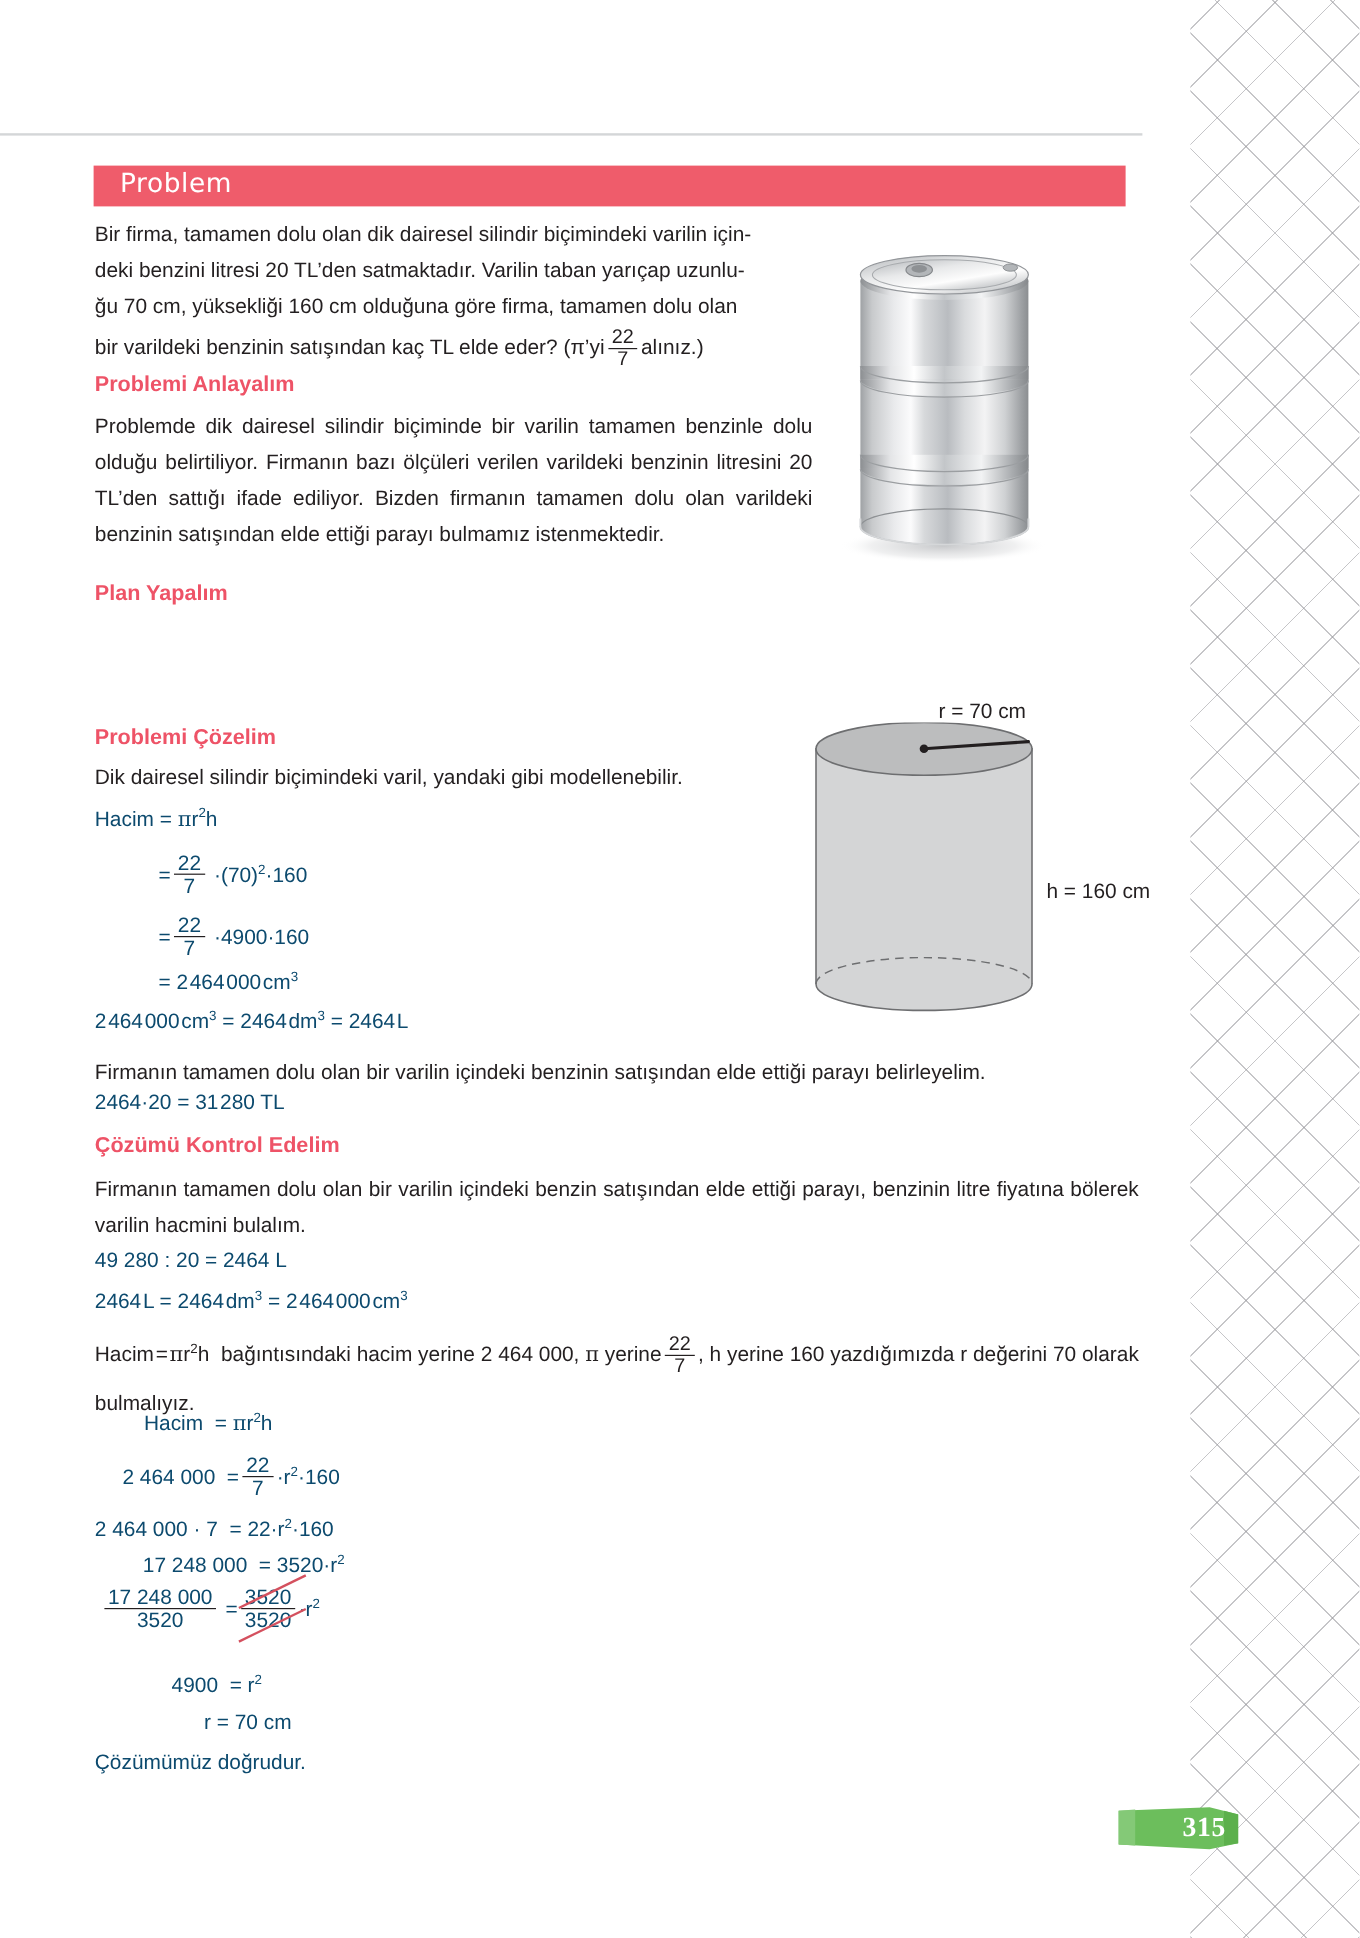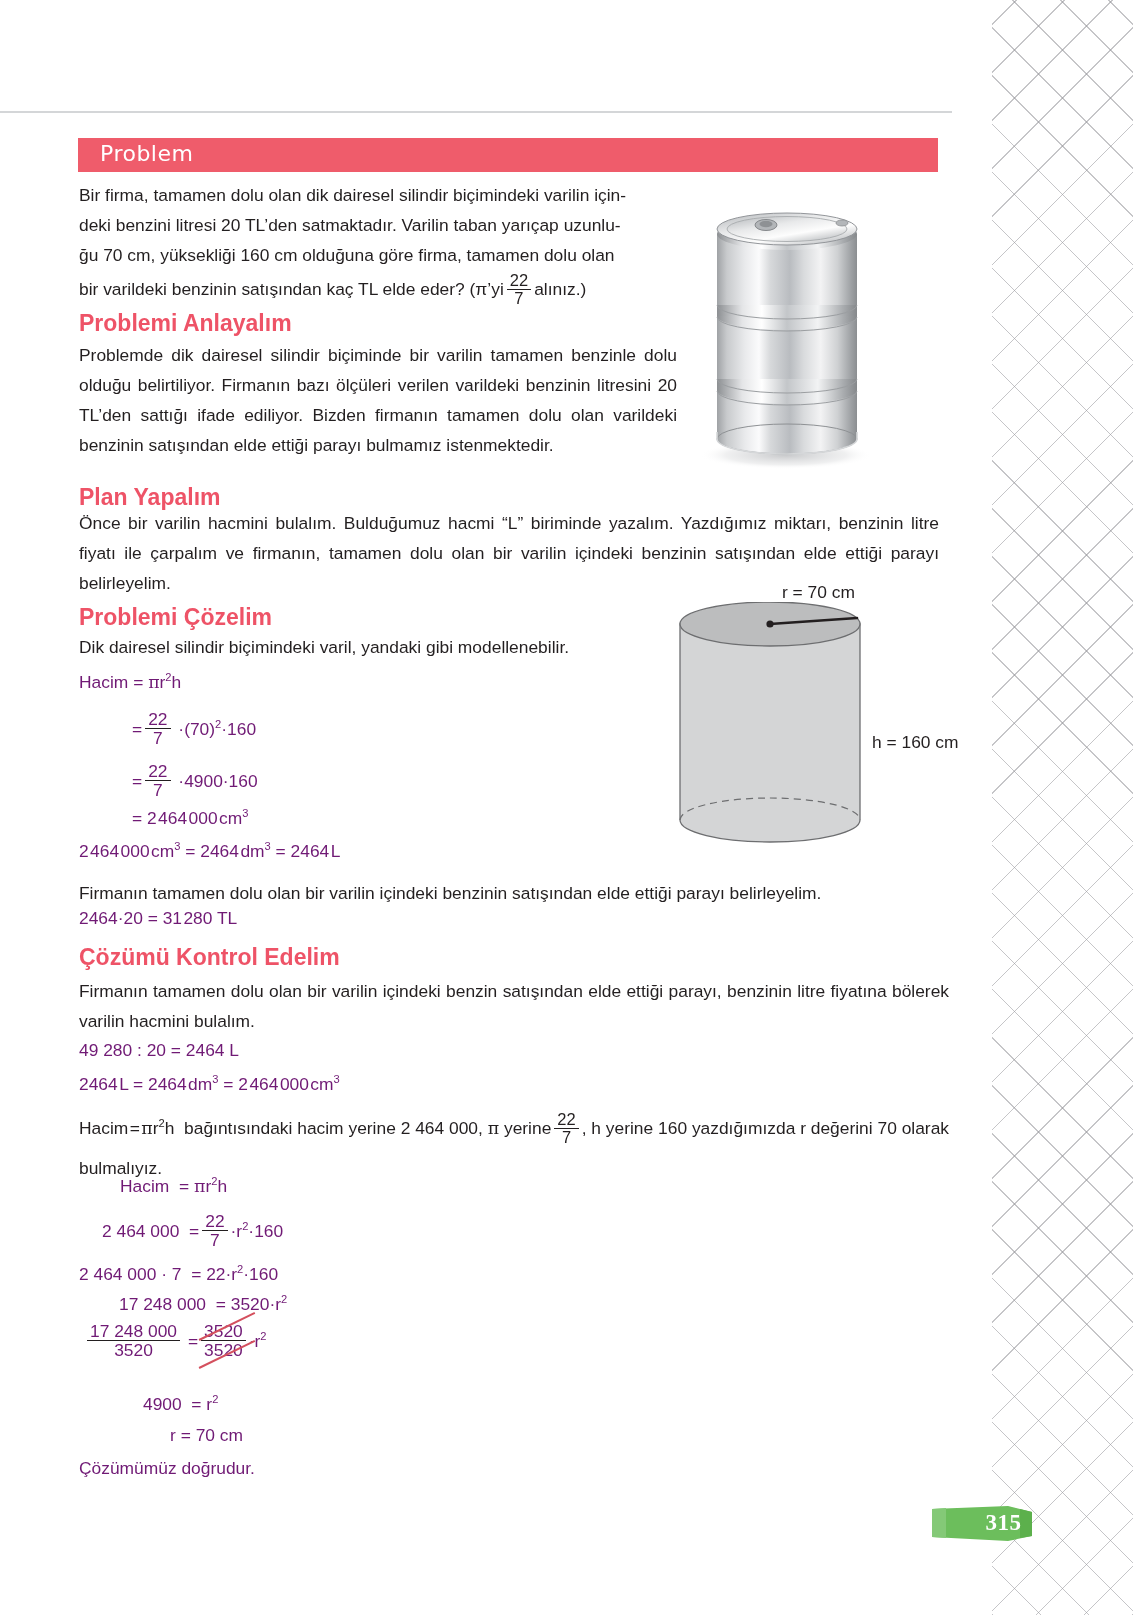--- a/index.html
+++ b/index.html
@@ -68,36 +68,36 @@
     font-family: "DejaVu Sans", sans-serif;
     letter-spacing: .5px;
     font-weight: 400;
   }
 
   
   .sec-head {
     position: absolute;
     color: #ee5367;
     font-weight: bold;
-    font-size: 23px;
+    font-size: 18px;
     white-space: nowrap;
   }
   .para {
     position: absolute;
     font-size: 17.4px;
     line-height: 30px;
     color: #231f20;
     text-align: justify;
     text-justify: inter-word;
   }
   .para.nojust { text-align: left; }
   .mathline {
     position: absolute;
     font-size: 17.4px;
-    color: #701a75;
+    color: #0c4a6e;
     white-space: nowrap;
   }
   sup { font-size: 64%; vertical-align: super; line-height: 0; }
   .pi { font-family: "DejaVu Serif", serif; font-style: normal; }
 
   
   .frac {
     display: inline-block;
     vertical-align: -0.55em;
     text-align: center;
@@ -248,21 +248,20 @@
       <ellipse cx="72" cy="29" rx="11" ry="5.5" fill="#b3b6b9" stroke="#85888b" stroke-width="1"></ellipse>
       <ellipse cx="72" cy="28" rx="6.5" ry="3.2" fill="#8e9194"></ellipse>
       <ellipse cx="148" cy="27" rx="6" ry="3" fill="#b3b6b9" stroke="#8b8e91" stroke-width="0.8"></ellipse>
     </svg>
   </div>
 
   <div class="sec-head" style="left:79px; top:310px;">Problemi Anlayalım</div>
   <div class="para" style="left:79px; top:340px; width:598px;">Problemde dik dairesel silindir biçiminde bir varilin tamamen benzinle dolu olduğu belirtiliyor. Firmanın bazı ölçüleri verilen varildeki benzinin litresini 20 TL’den sattığı  ifade ediliyor. Bizden firmanın tamamen dolu olan varildeki benzinin satışından elde ettiği parayı bulmamız istenmektedir.</div>
 
   <div class="sec-head" style="left:79px; top:484px;">Plan Yapalım</div>
-  <div class="para" style="left:79px; top:508px; width:860px;">Önce bir varilin hacmini bulalım. Bulduğumuz hacmi “L” biriminde yazalım. Yazdığımız miktarı, benzinin litre fiyatı ile çarpalım ve firmanın, tamamen dolu olan bir varilin içindeki benzinin satışından elde ettiği parayı belirleyelim.</div>
 
   <div class="sec-head" style="left:79px; top:604px;">Problemi Çözelim</div>
   <div class="para nojust" style="left:79px; top:632px; width:580px;">Dik dairesel silindir biçimindeki varil, yandaki gibi modellenebilir.</div>
 
   <div class="mathline" style="left:79px; top:672px;">
     <span>Hacim</span>
     <span> = <span class="pi">π</span>r<sup>2</sup>h</span>
   </div>
 
   <div class="mathline" style="left:132px; top:710px;">

